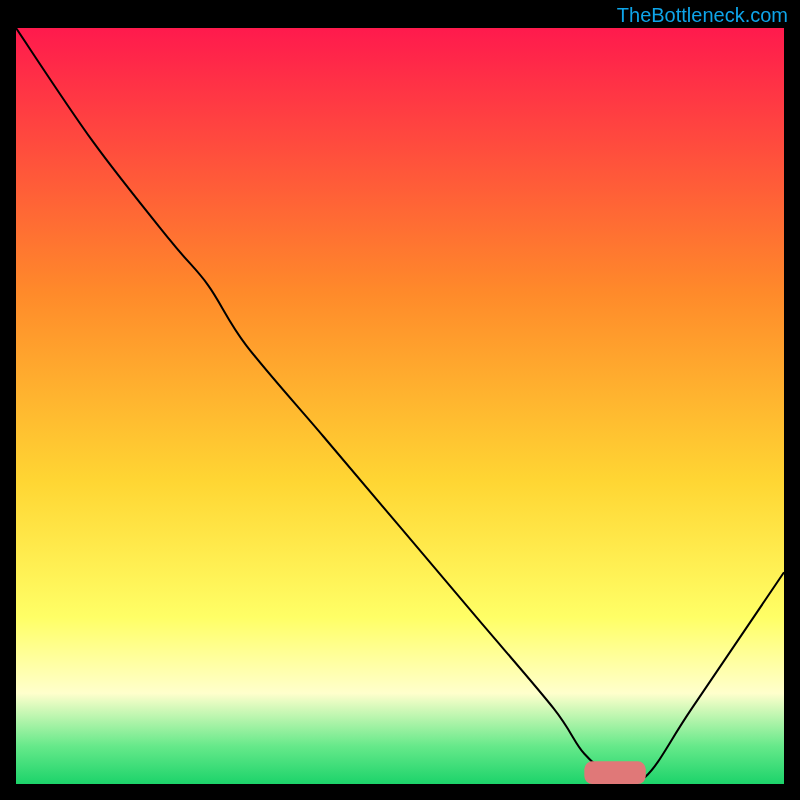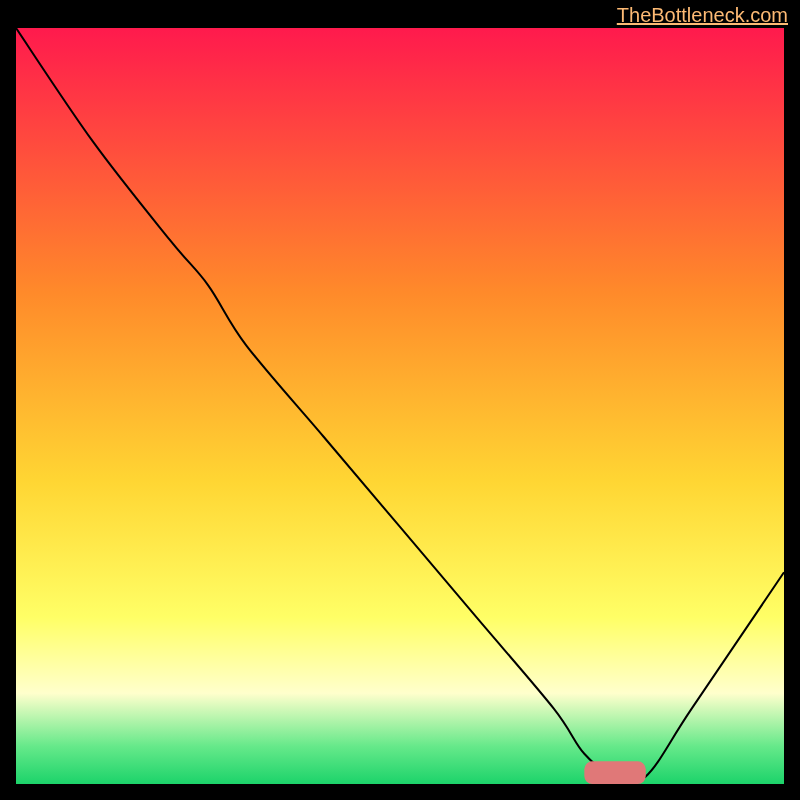--- a/index.html
+++ b/index.html
@@ -8,25 +8,24 @@
     width: 800px;
     height: 800px;
     background: #000;
     position: relative;
     font-family: Arial, Helvetica, sans-serif;
   }
   .watermark {
     position: absolute;
     top: 4px;
     right: 12px;
-    color: #fdba74;
+    color: #0ea5e9;
     font-size: 20px;
     font-weight: 500;
     z-index: 10;
-    text-decoration: underline;
   }
   .plot-frame {
     position: absolute;
     left: 16px;
     top: 28px;
     width: 768px;
     height: 756px;
     background: #000;
   }
   svg.chart {

